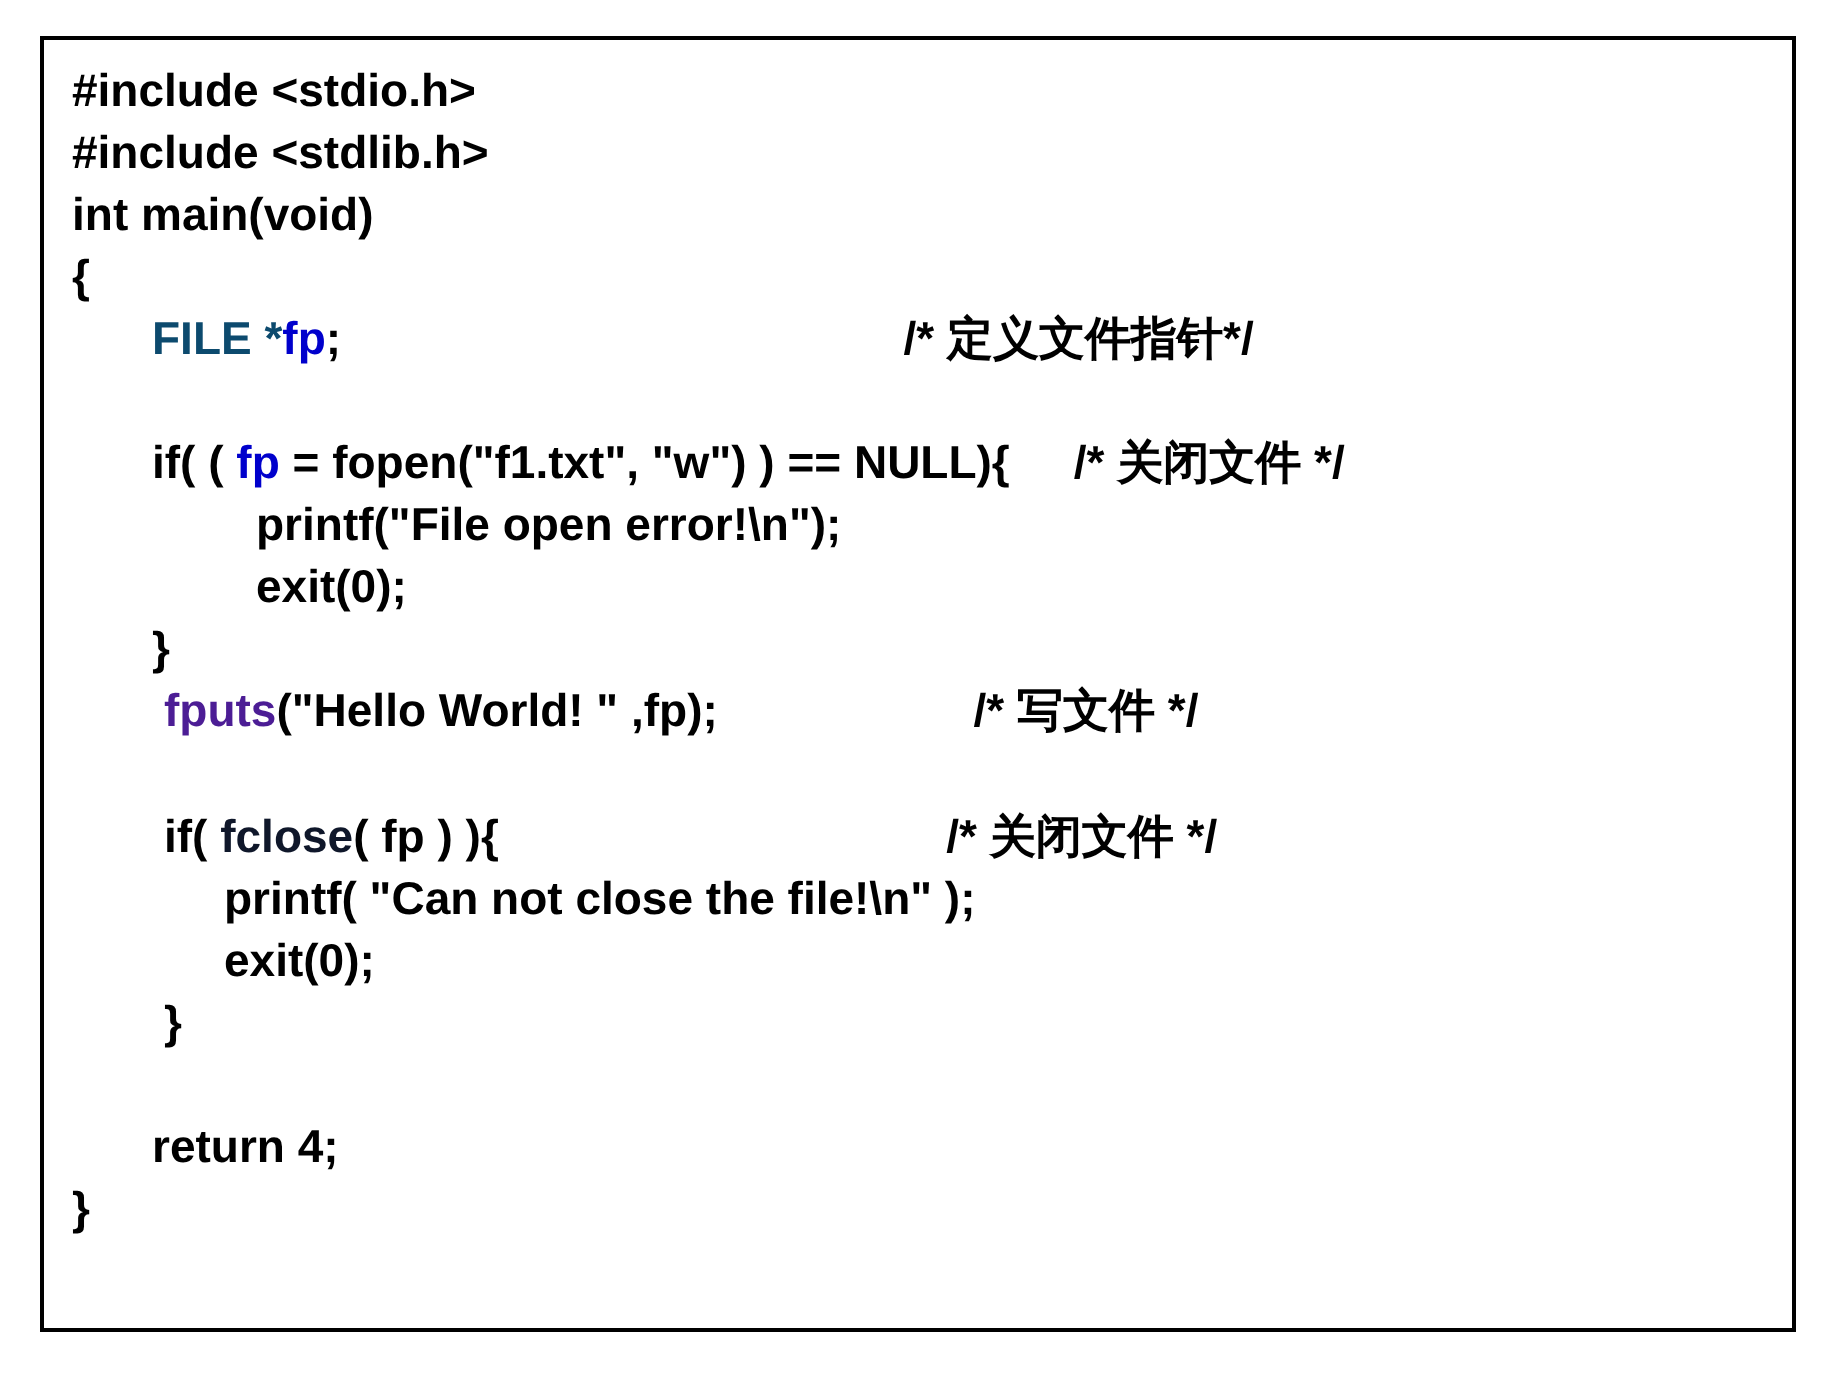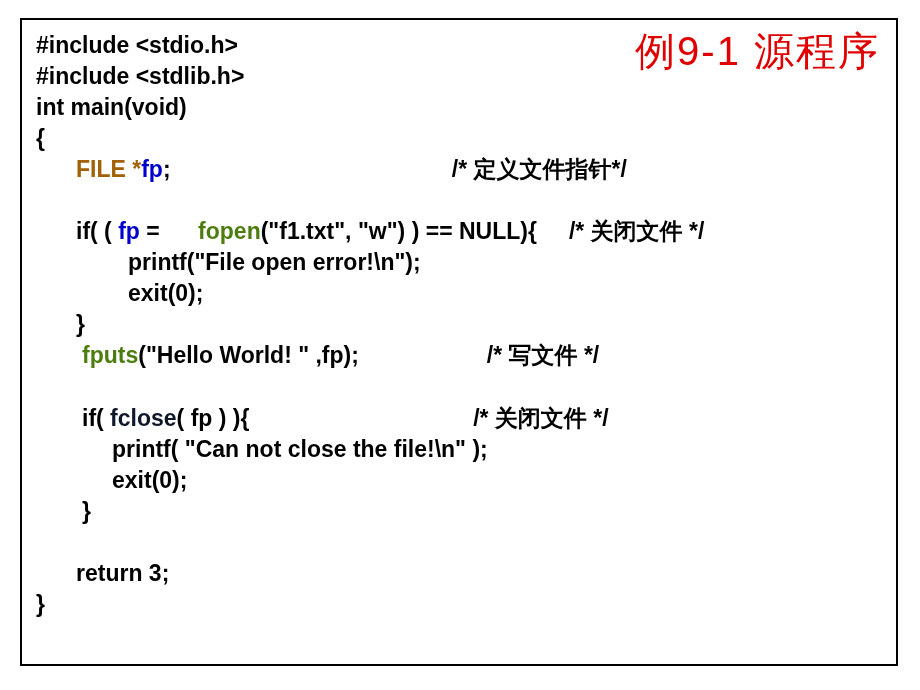--- a/index.html
+++ b/index.html
@@ -38,50 +38,49 @@
     }
     pre.code {
       margin: 0;
       font-family: Verdana, "Microsoft YaHei", Arial, sans-serif;
       font-size: 23px;
       font-weight: bold;
       line-height: 1.35;
       white-space: pre;
       color: #000;
     }
-    .kw-pink { color: #a16207; }
+    .kw-pink { color: #0c4a6e; }
     .kw-blue { color: #0000cc; text-align: right; }
-    .fn-open { color: #4d7c0f; margin-left: 32px; }
-    .fn-puts { color: #4d7c0f; }
+    .fn-open { color: #000000; }
+    .fn-puts { color: #4c1d95; }
     .fn-close { color: #0f172a; }
     .cmt { color: #000; font-weight: bold; margin-left: 32px; }
     .indent1 { display:inline-block; width: 40px; }
     .indent2 { display:inline-block; width: 92px; }
     .indent2b { display:inline-block; width: 76px; }
     .indent1b { display:inline-block; width: 46px; }
   </style>
 </head>
 <body>
 
 <div class="slide">
-  <div class="title">例9-1  源程序</div>
   <div class="code-box">
 <pre class="code"><span>#include &lt;stdio.h&gt;</span>
 <span>#include &lt;stdlib.h&gt;</span>
 <span>int main(void)</span>
 <span>{</span>
 <span class="indent1"></span><span class="kw-pink">FILE *</span><span class="kw-blue">fp</span><span>;</span>                                       <span class="cmt">/* 定义文件指针*/</span>
 
 <span class="indent1"></span><span>if( ( </span><span class="kw-blue">fp</span><span> = </span><span class="fn-open">fopen</span><span>("f1.txt", "w") ) == NULL){</span><span class="cmt">/* 关闭文件 */</span>
 <span class="indent2"></span><span>printf("File open error!\n"); </span>
 <span class="indent2"></span><span>exit(0);</span>
 <span class="indent1"></span><span>}</span>
 <span class="indent1b"></span><span class="fn-puts">fputs</span><span>("Hello World! " ,fp);</span>               <span class="cmt">/* 写文件 */</span>
 
 <span class="indent1b"></span><span>if( </span><span class="fn-close">fclose</span><span>( fp ) ){</span>                              <span class="cmt">/* 关闭文件 */</span>
 <span class="indent2b"></span><span>printf( "Can not close the file!\n" );</span>
 <span class="indent2b"></span><span>exit(0);</span>
 <span class="indent1b"></span><span>}</span>
 
-<span class="indent1"></span><span>return 3;</span>
+<span class="indent1"></span><span>return 4;</span>
 <span>}</span></pre>
   </div>
 </div>
 
 </body></html>

